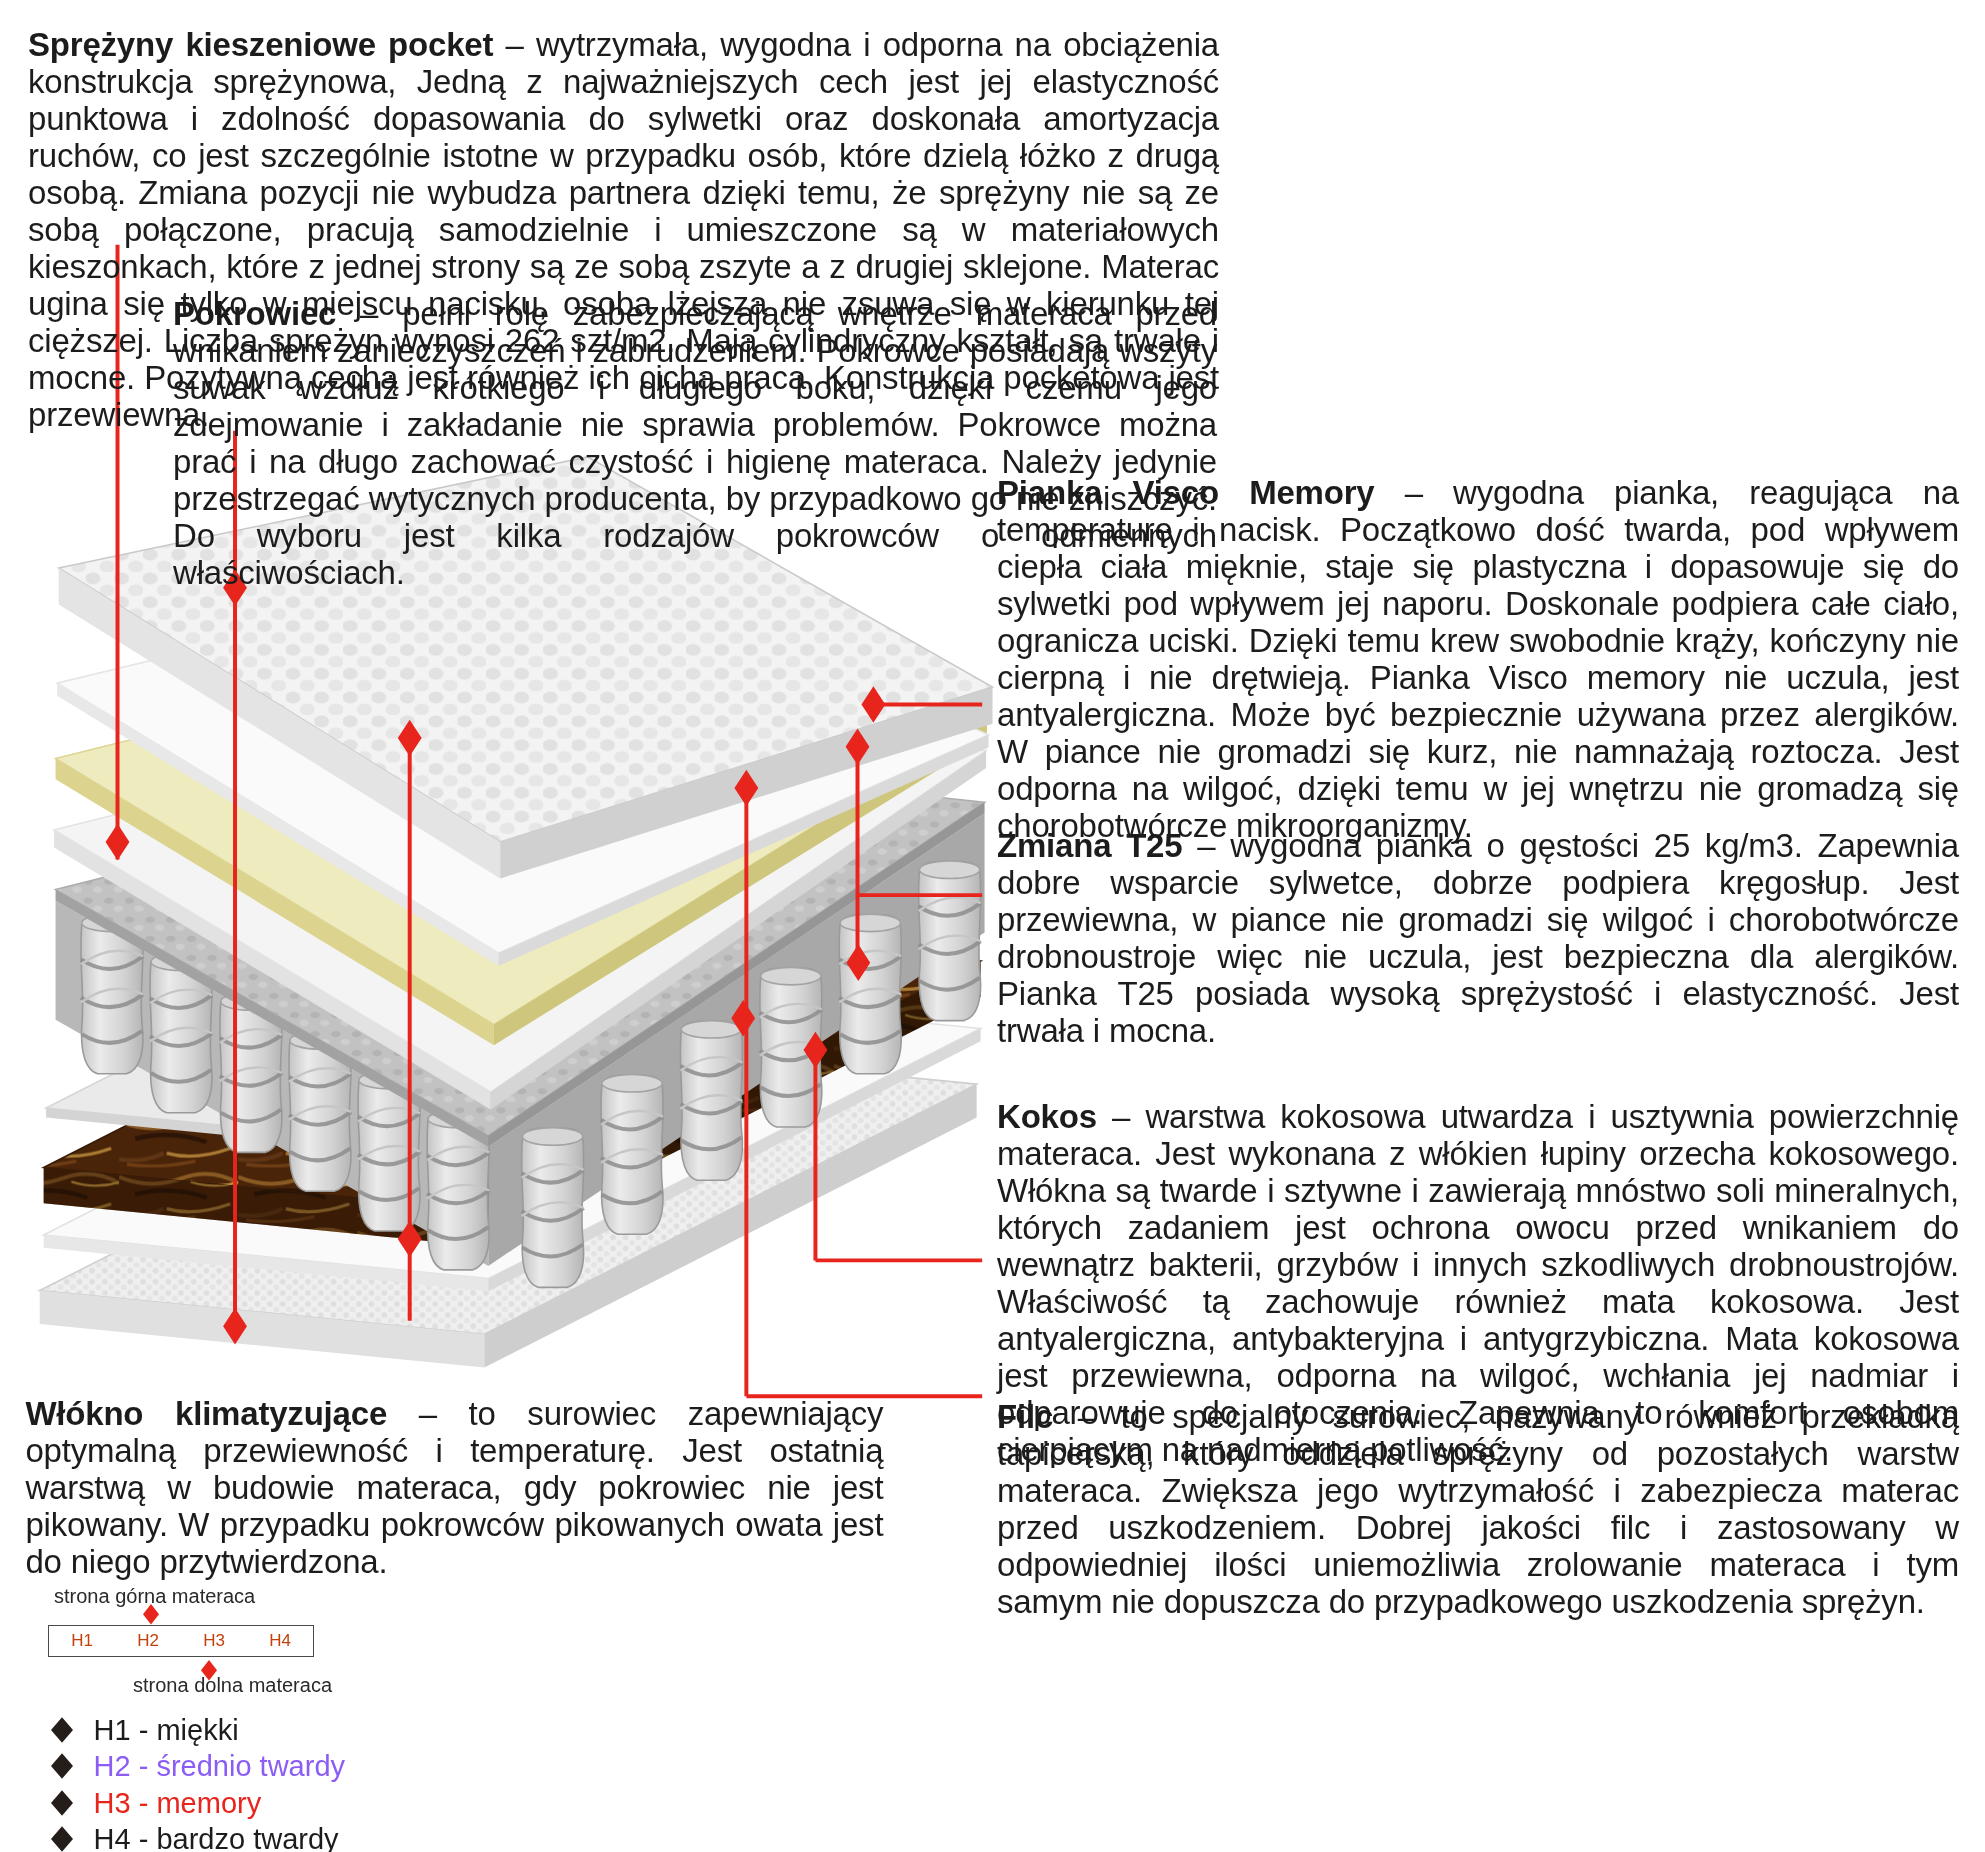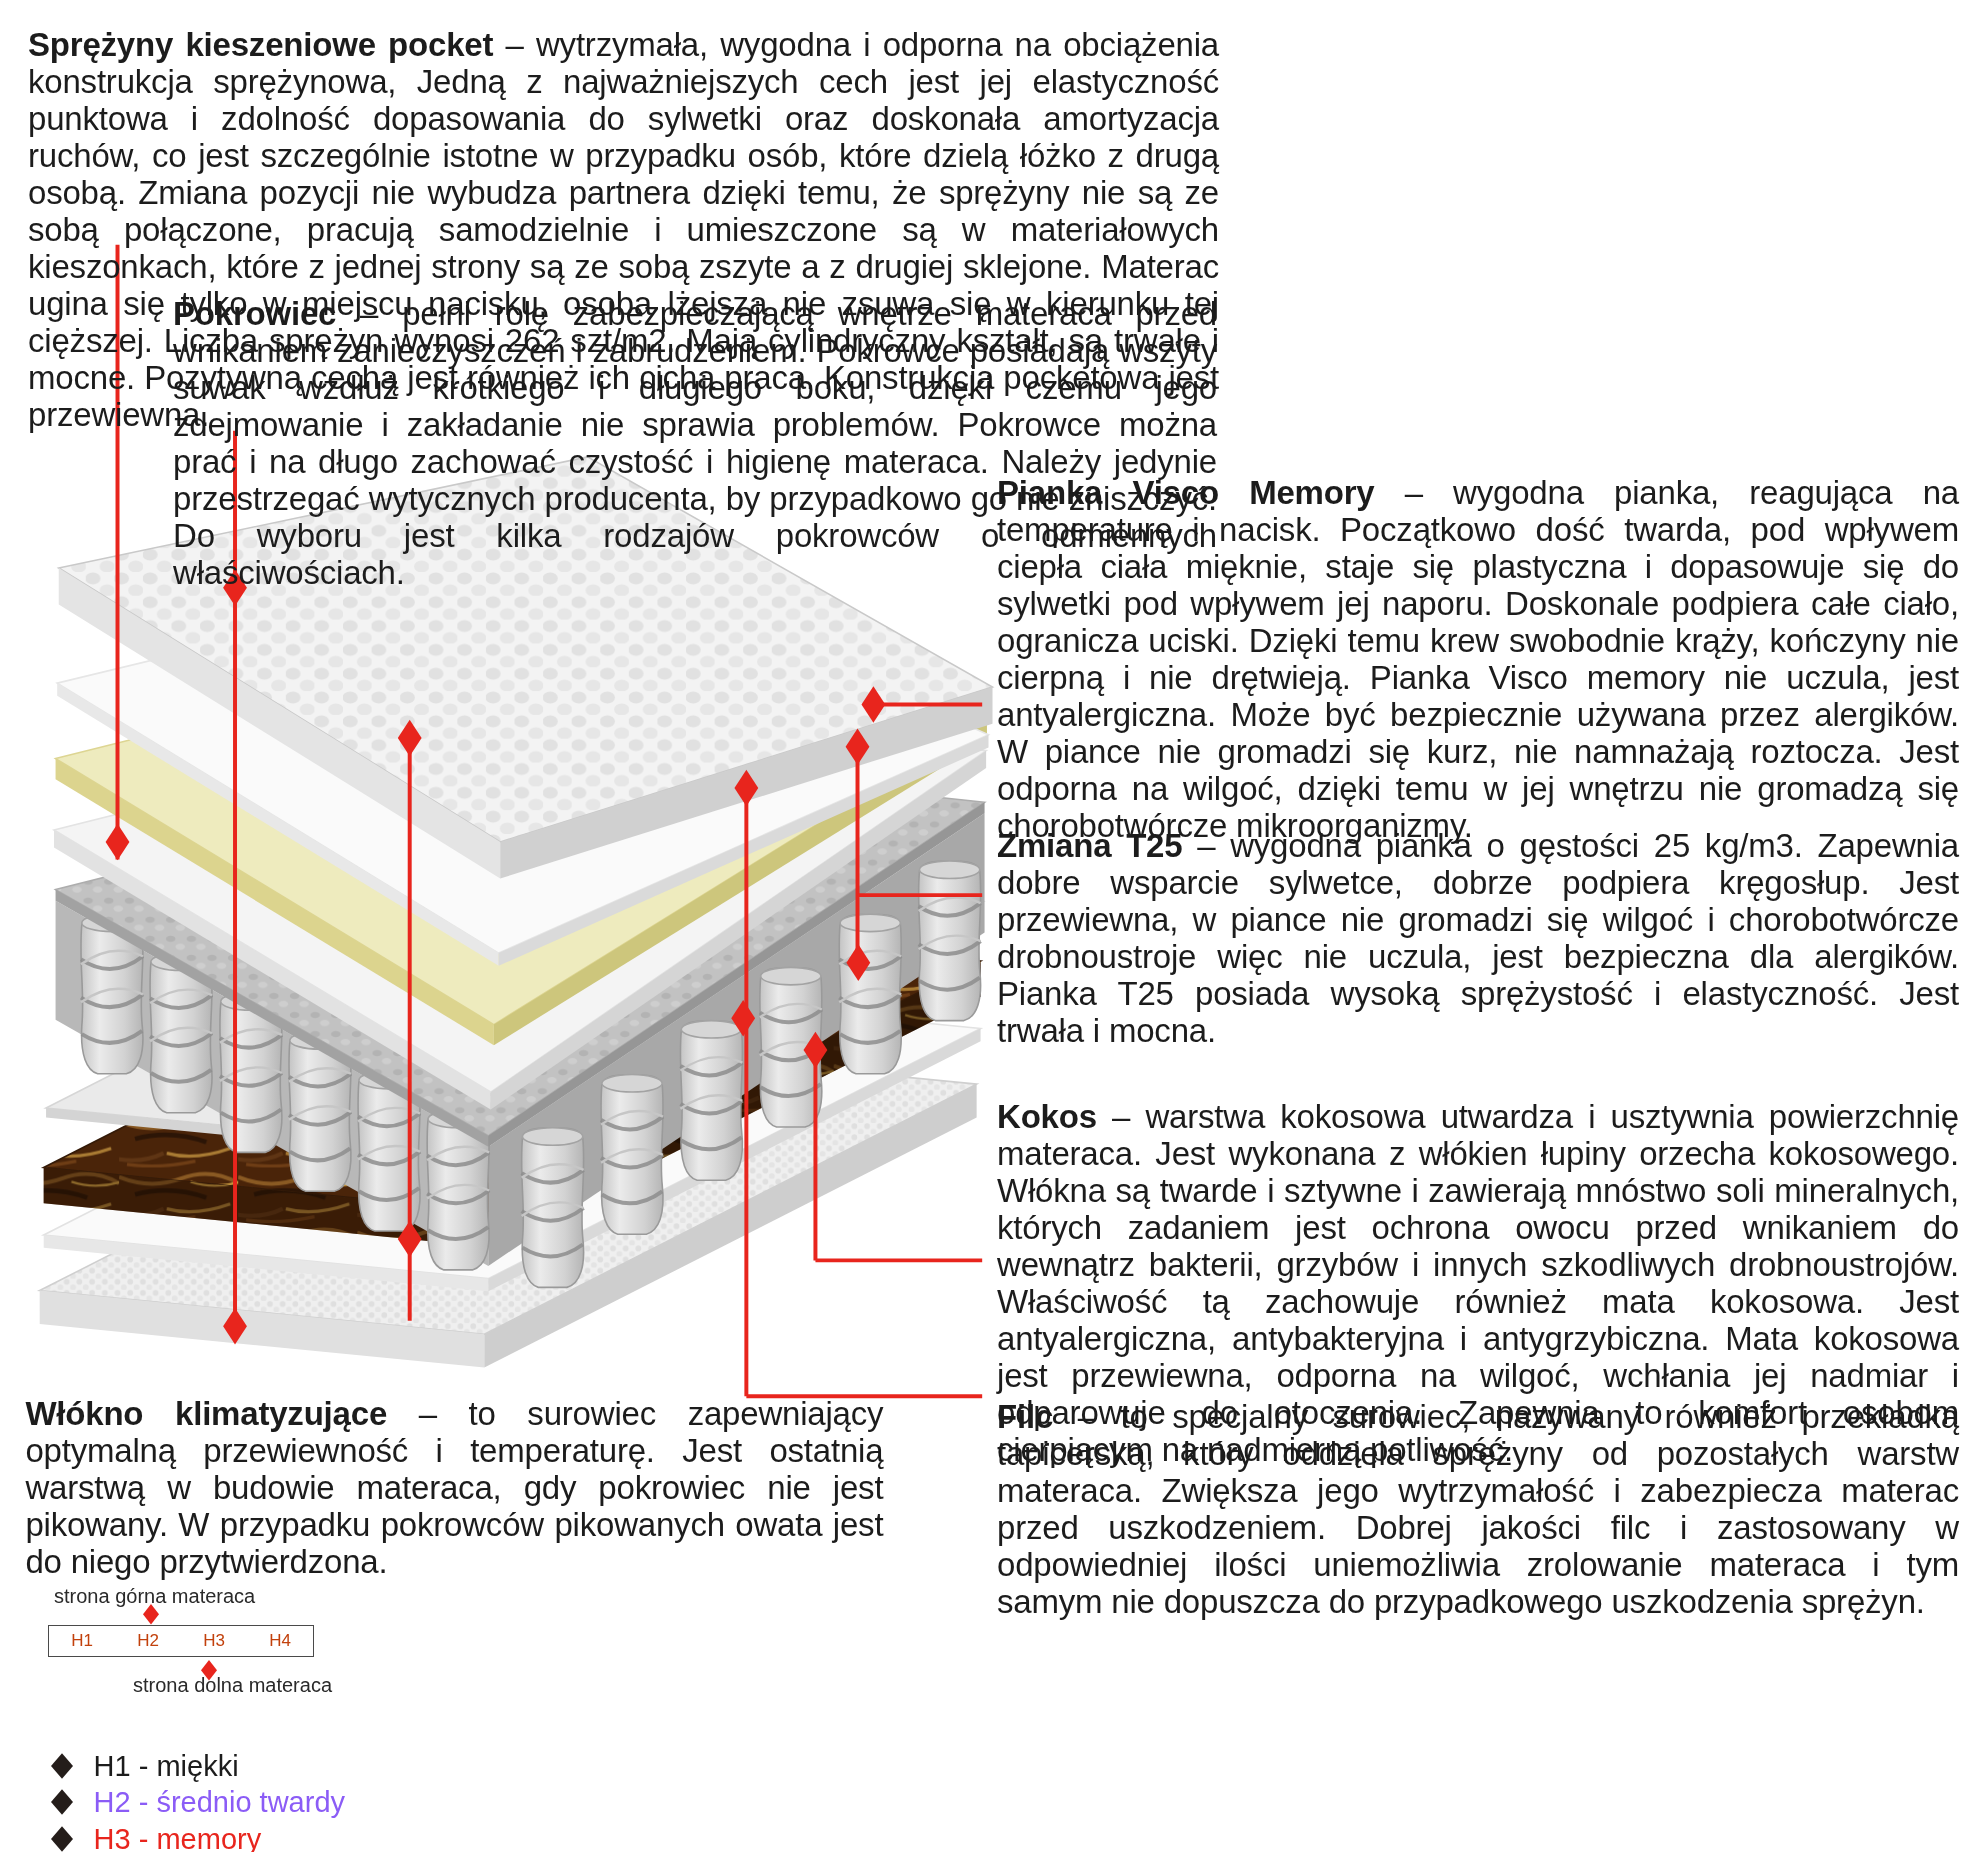--- a/index.html
+++ b/index.html
@@ -12,21 +12,21 @@
   svg.diagram{position:absolute;left:0;top:0;z-index:0;}
   .txt{position:absolute;z-index:2;}
   .small-label{position:absolute;font-size:20px;color:#2a2a2a;z-index:2;}
   .hardness-box{
     position:absolute;left:48px;top:1625px;width:264px;height:30px;
     border:1.6px solid #4a4a4a;display:flex;z-index:2;background:#fff;
   }
   .hardness-box .cell{flex:1;display:flex;align-items:center;justify-content:center;font-size:17px;color:#c2410c;}
   .dmnd{position:absolute;clip-path:polygon(50% 0,100% 50%,50% 100%,0 50%);z-index:2;}
   .dmnd.red{background:#e8251d;width:16px;height:20.6px;}
-  .legend-row{position:absolute;left:51px;display:flex;align-items:center;gap:20.6px;height:32px;z-index:2;margin-top:36px;}
+  .legend-row{position:absolute;left:51px;display:flex;align-items:center;gap:20.6px;height:32px;z-index:2;}
   .legend-row .dblack{width:22px;height:25.4px;clip-path:polygon(50% 0,100% 50%,50% 100%,0 50%);background:#241d1a;flex:0 0 auto;}
   .legend-row .lbl{font-size:29px;line-height:29px;}
 </style>
 </head>
 <body>
 
 <div class="page">
 
   <svg class="diagram" width="1985" height="1853" viewBox="0 0 2500 2333">
     <defs>

